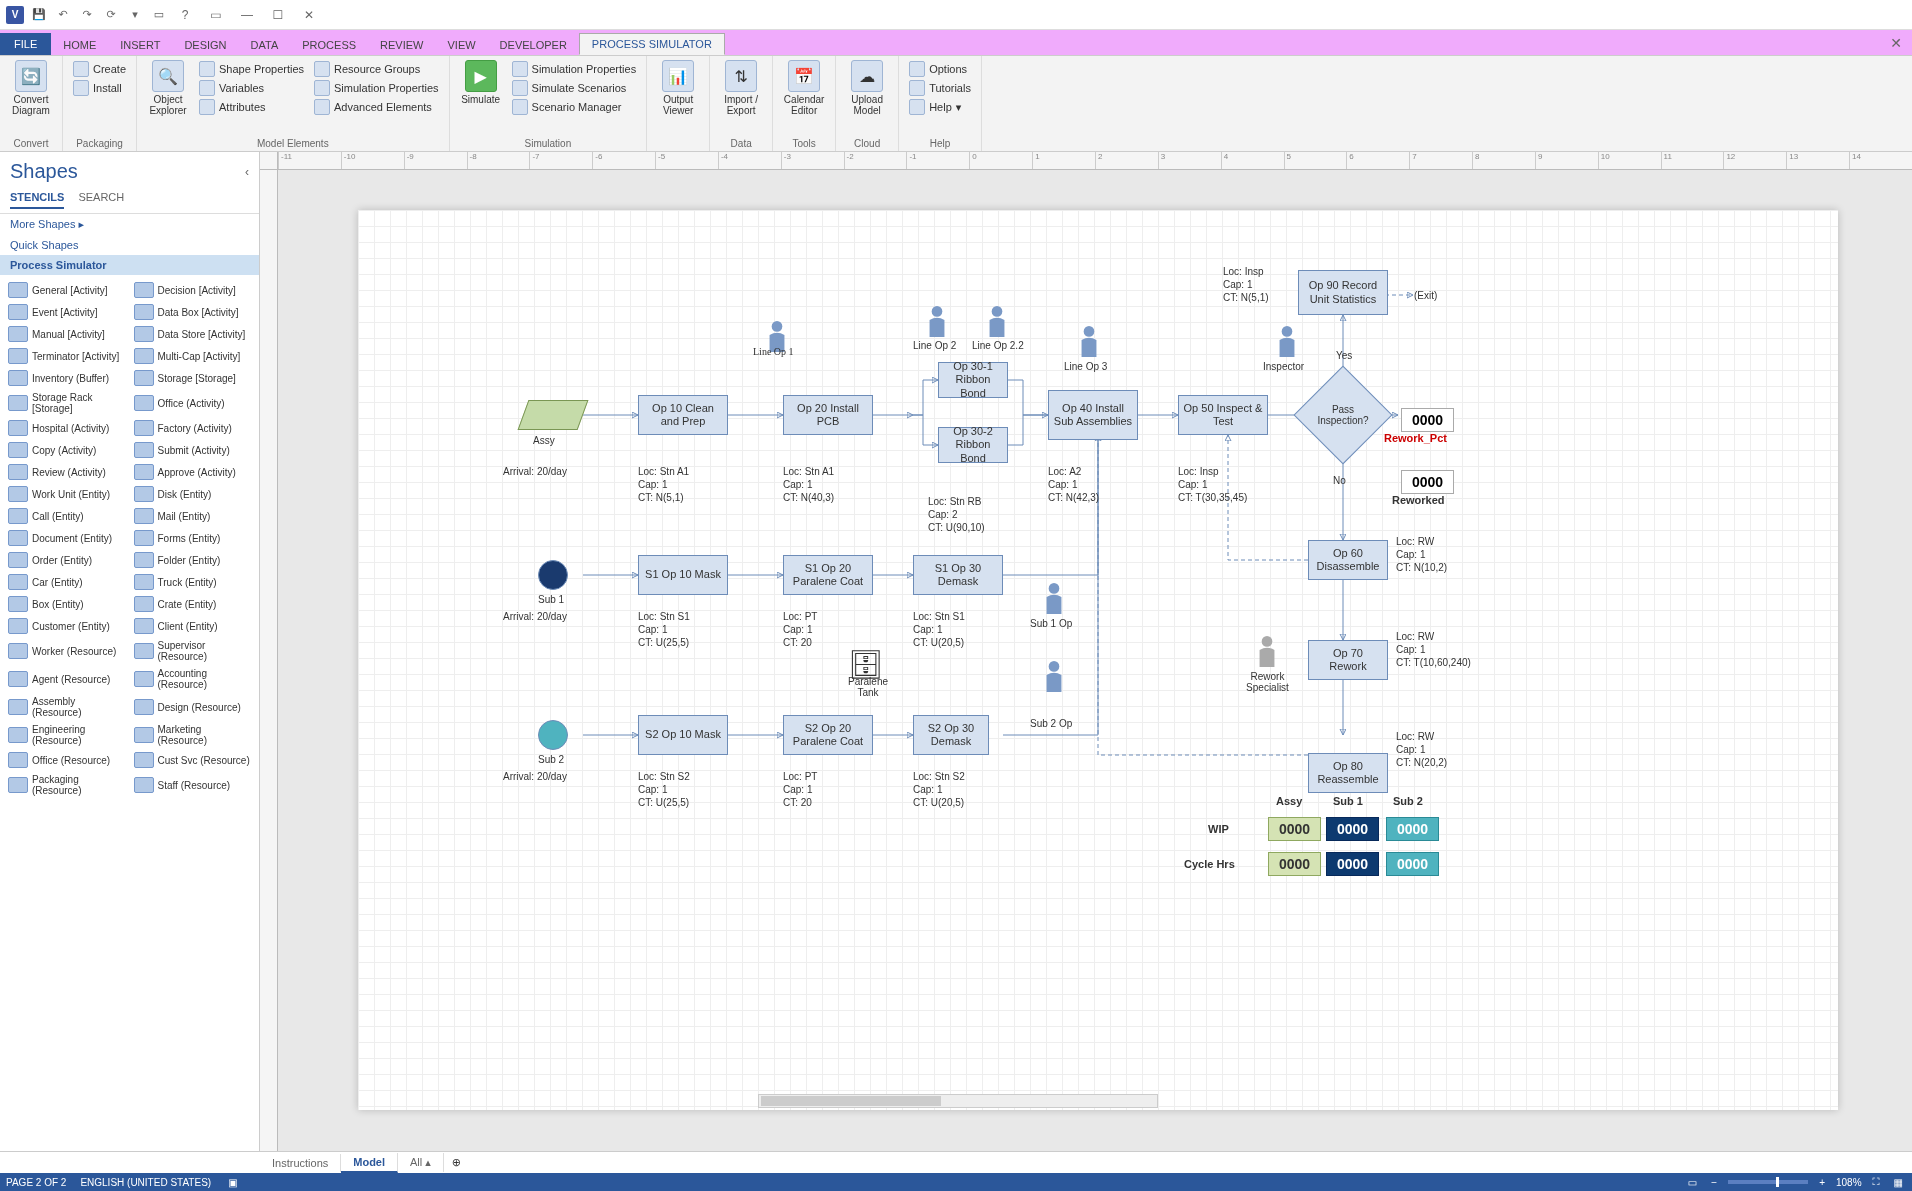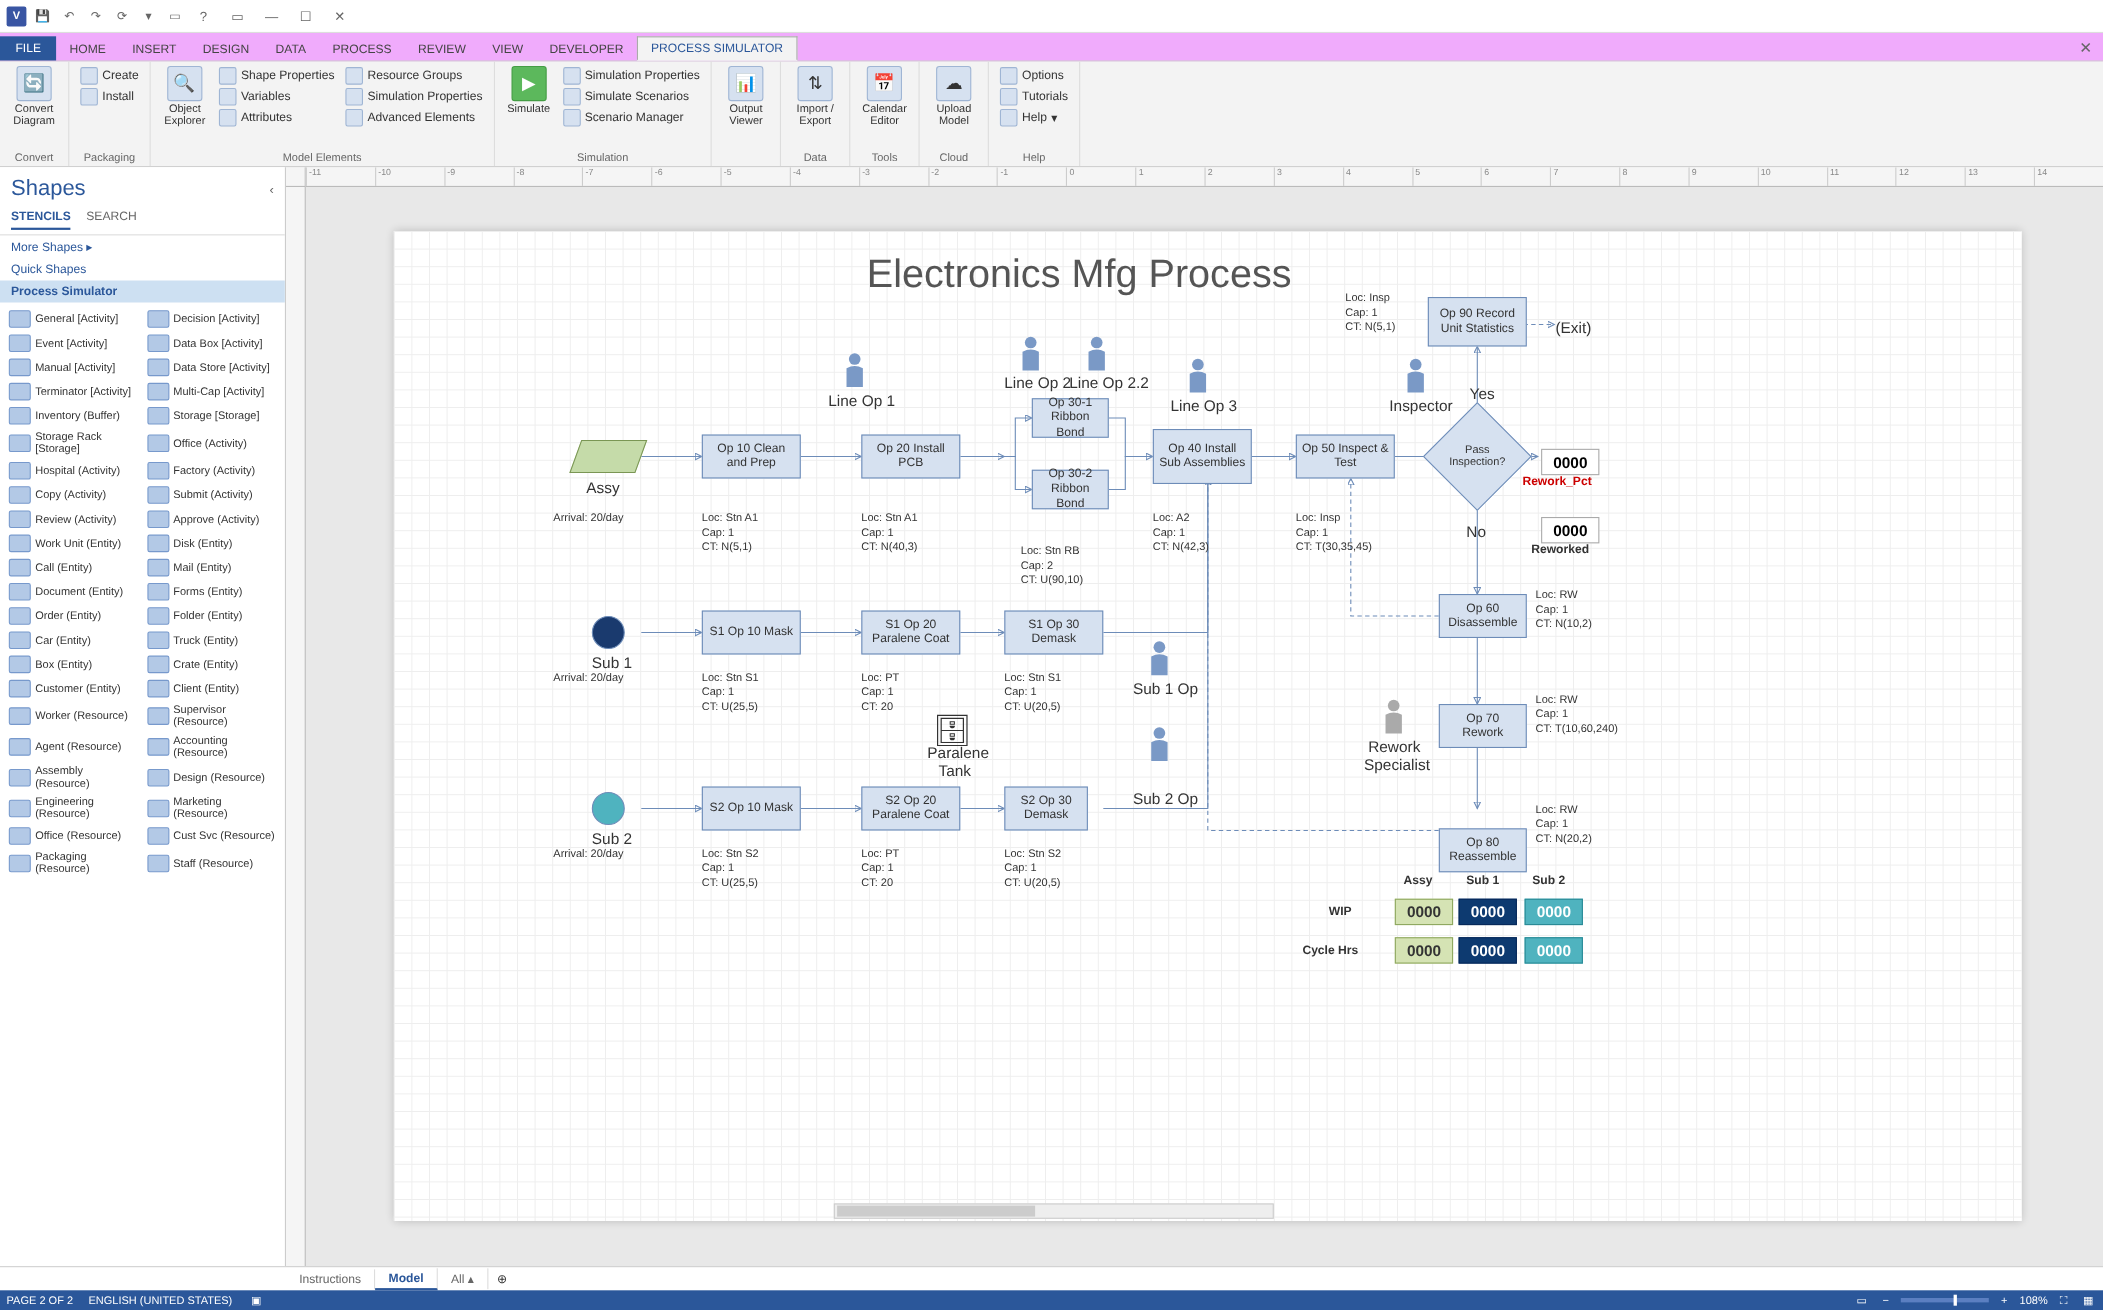--- a/index.html
+++ b/index.html
@@ -62,21 +62,21 @@
 
 
 .dtitle { position: absolute; font-size: 36px; color: #555; font-weight: 300; }
 .box { position: absolute; background: #d6e1f0; border: 1px solid #6d8cb8; display: flex; align-items: center; justify-content: center; text-align: center; font-size: 11px; padding: 4px; line-height:1.2;}
 .assy { position:absolute; width:60px;height:30px; background:#c5dba9; border:1px solid #7a9654; transform: skewX(-20deg);}
 .circle-node { position:absolute; width:30px;height:30px; border-radius:50%; border:1px solid #6d8cb8;}
 .circle-node.dark { background:#1a3a6e;}
 .circle-node.teal { background:#4fb3bf;}
 .person { position:absolute; width:22px; height:34px; }
 .person svg { width:100%;height:100%;}
-.dlabel { position:absolute; font-size:14px; text-align:center;}
+.dlabel { position:absolute; font-size:10px; text-align:center;}
 .dinfo { position:absolute; font-size:10px; line-height:1.3; text-align:left;}
 .diamond { position:absolute; width:70px;height:70px; background:#d6e1f0; border:1px solid #6d8cb8; transform:rotate(45deg); display:flex;align-items:center;justify-content:center;}
 .diamond span { transform:rotate(-45deg); font-size:10px; text-align:center;}
 .counter { position:absolute; background:#0d3a70; color:#fff; border:1px solid #07295a; padding:3px 10px; font-weight:bold; font-size:14px;}
 .counter.red-label { background:#fff;color:#000;border:1px solid #aaa;}
 .counter.green { background:#d5e3b4; color:#333; border:1px solid #8fa860;}
 .counter.teal { background:#4fb3bf; color:#fff; border:1px solid #2a8a96;}
 .redtxt { position:absolute; color:#c00; font-weight:bold; font-size:11px;}
 .blktxt { position:absolute; font-weight:bold; font-size:11px;}
 .tblhdr { position:absolute; font-weight:bold; font-size:11px;}
@@ -541,21 +541,20 @@
         <span>9</span>
         <span>10</span>
         <span>11</span>
         <span>12</span>
         <span>13</span>
         <span>14</span>
       </div>
     <div class="ruler-v"></div>
     <div class="canvas">
       <div class="page">
-        <div class="dtitle" style="left:430px;top:18px;">Electronics Mfg Process</div>
 
         <svg class="connectors">
           <defs>
               <marker id="arr" markerWidth="8" markerHeight="8" refX="6" refY="3" orient="auto">
                 <path d="M0,0 L6,3 L0,6 Z" fill="#6d8cb8"></path>
               </marker>
             </defs>
           <line x1="225" y1="205" x2="280" y2="205" marker-end="url(#arr)"></line>
           <line x1="370" y1="205" x2="425" y2="205" marker-end="url(#arr)"></line>
           <line x1="515" y1="205" x2="555" y2="205" marker-end="url(#arr)"></line>
@@ -643,21 +642,21 @@
 CT: T(10,60,240)</div>
         <div class="box" style="left:950px;top:543px;width:80px;height:40px;">Op 80 Reassemble</div>
         <div class="dinfo" style="left:1038px;top:520px;white-space:pre;">Loc: RW
 Cap: 1
 CT: N(20,2)</div>
 
         <div class="person" style="left:408px;top:110px;"><svg viewBox="0 0 20 32">
               <circle cx="10" cy="6" r="5" fill="#7a99c6"></circle>
               <path d="M3 14 Q10 10 17 14 L17 30 L3 30 Z" fill="#7a99c6"></path>
             </svg></div>
-        <div class="dlabel" style="left:395px;top:146px;">Line Op 1</div>
+        <div class="dlabel" style="left:395px;top:136px;font-family:Liberation Serif, serif;">Line Op 1</div>
         <div class="person" style="left:568px;top:95px;"><svg viewBox="0 0 20 32">
               <circle cx="10" cy="6" r="5" fill="#7a99c6"></circle>
               <path d="M3 14 Q10 10 17 14 L17 30 L3 30 Z" fill="#7a99c6"></path>
             </svg></div>
         <div class="dlabel" style="left:555px;top:130px;">Line Op 2</div>
         <div class="person" style="left:628px;top:95px;"><svg viewBox="0 0 20 32">
               <circle cx="10" cy="6" r="5" fill="#7a99c6"></circle>
               <path d="M3 14 Q10 10 17 14 L17 30 L3 30 Z" fill="#7a99c6"></path>
             </svg></div>
         <div class="dlabel" style="left:614px;top:130px;">Line Op 2.2</div>

